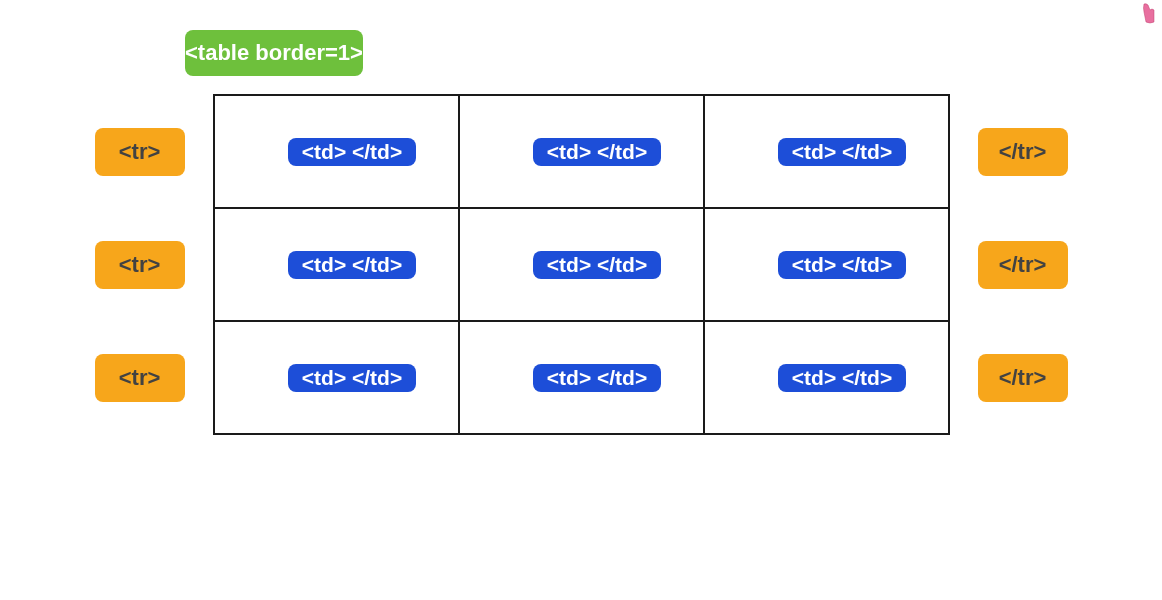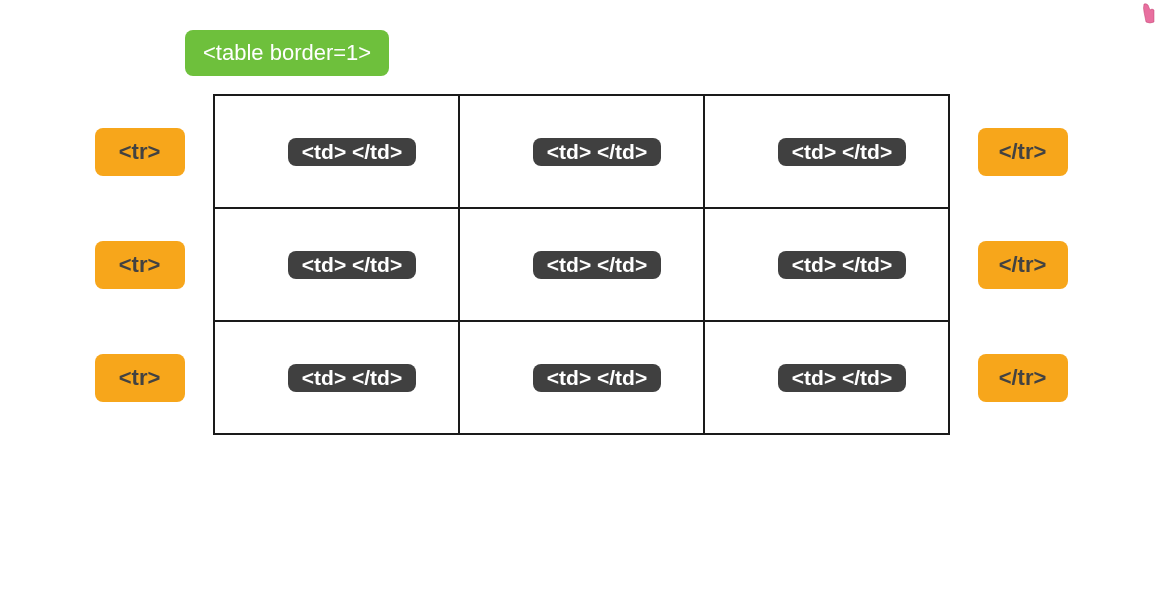--- a/index.html
+++ b/index.html
@@ -22,41 +22,41 @@
       width: 100%;
     }
     .top-tag {
       align-self: flex-start;
       margin-left: 165px;
       margin-bottom: 18px;
     }
     .green-tag {
       background: #6ec03c;
       color: #ffffff;
-      font-weight: 400;
+      font-weight: 700;
       font-size: 22px;
-      padding: 10px 18px;
+      padding: 10px 0;
       border-radius: 8px;
       display: inline-block;
     }
     .yellow-tag {
       background: #f7a61b;
       color: #424242;
       font-weight: 700;
       font-size: 22px;
       padding: 12px 16px;
       border-radius: 8px;
       display: inline-flex;
       align-items: center;
       justify-content: center;
       min-width: 90px;
       height: 48px;
     }
     .orange-tag {
-      background: #404040;
+      background: #1d4ed8;
       color: #ffffff;
       font-weight: 700;
       font-size: 21px;
       padding: 2px 14px;
       border-radius: 8px;
       display: inline-block;
       margin-left: 32px;
     }
     .main-row {
       display: flex;

